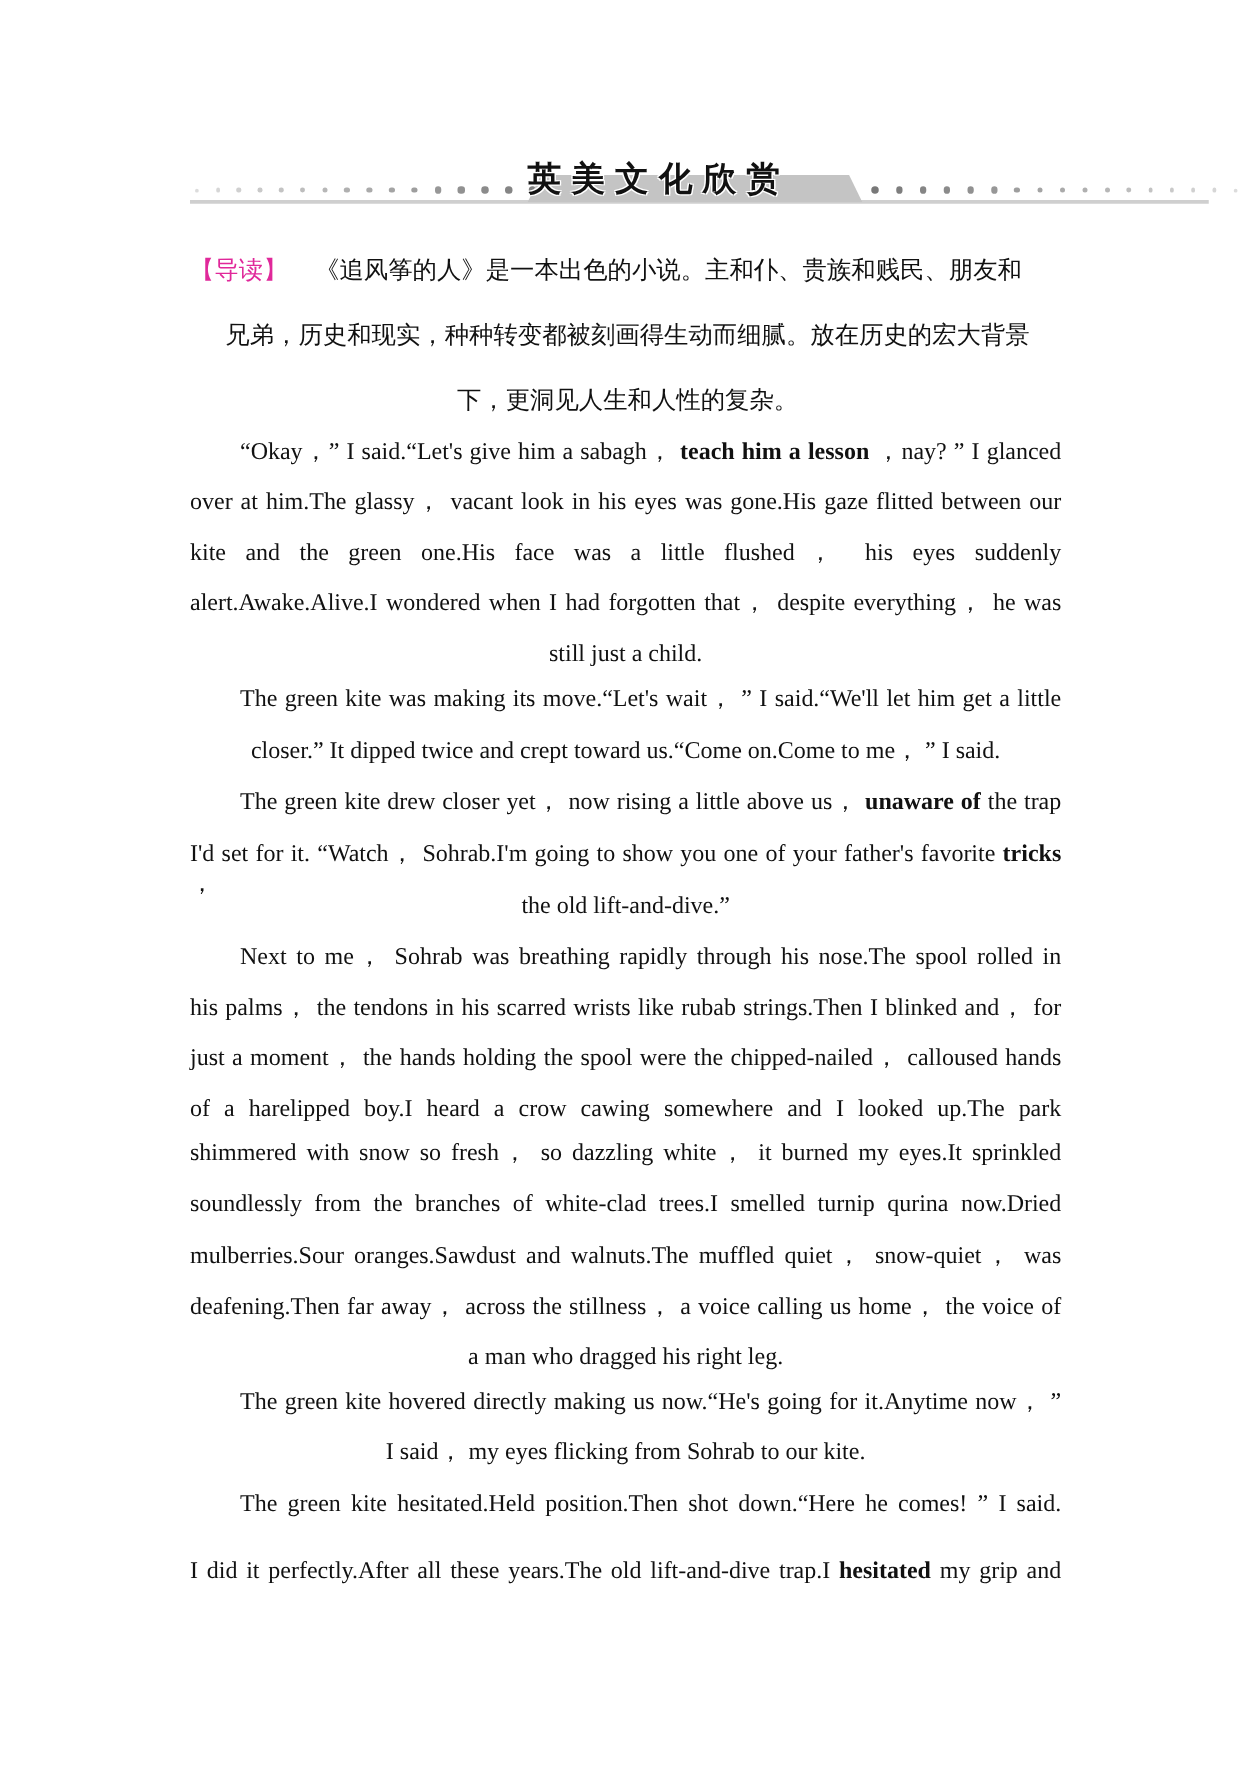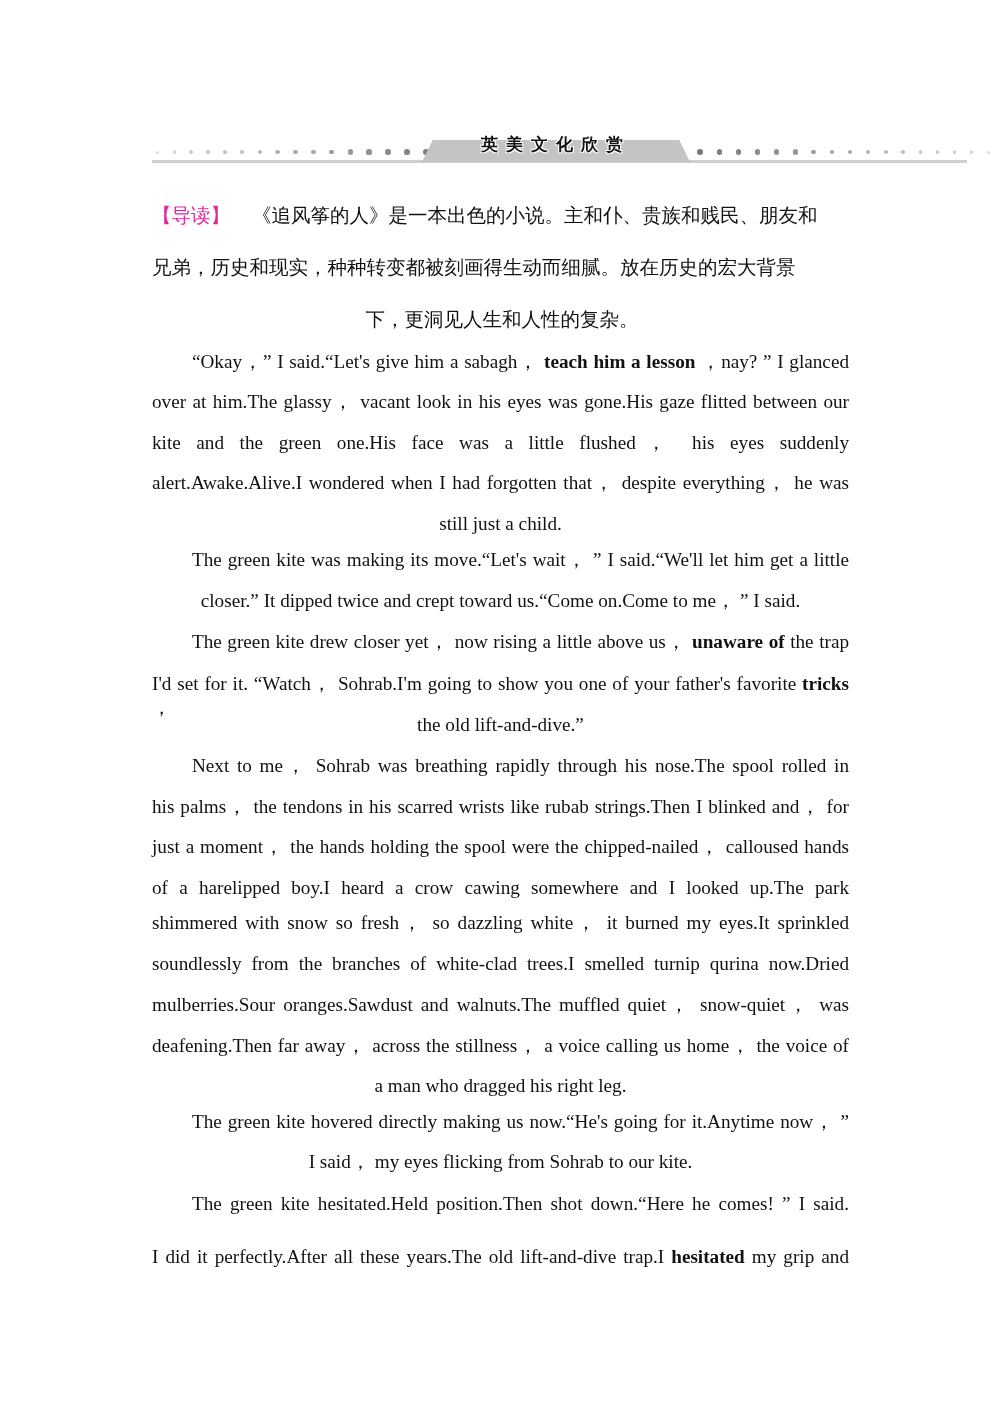--- a/index.html
+++ b/index.html
@@ -39,24 +39,23 @@
       height: 22px;
       background: #c4c4c4;
       clip-path: polygon(4% 0, 96% 0, 100% 100%, 0 100%);
     }
     .banner-title {
       position: absolute;
       left: 270px;
       width: 268px;
       top: 0;
       height: 36px;
-      text-align: center;
       font-family: "DejaVu Sans", "Liberation Sans", sans-serif;
       font-weight: bold;
-      font-size: 17px;
+      font-size: 27px;
       letter-spacing: 8px;
       line-height: 36px;
       color: #111;
       text-shadow: 1px 1px 0 #fff, -1px -1px 0 #fff, 1px -1px 0 #fff, -1px 1px 0 #fff;
     }
     .dots {
       position: absolute;
       top: 22px;
       height: 8px;
       display: flex;
@@ -78,21 +77,21 @@
       left: 152px;
       top: 190px;
       width: 700px;
       font-family: "DejaVu Sans", "Liberation Sans", sans-serif;
       font-size: 19.5px;
       line-height: 52px;
       color: #111;
     }
     .intro-line { white-space: nowrap; }
     .intro-line.l1 { text-align: left; }
-    .intro-line.l2 { }
+    .intro-line.l2 { text-align: center; }
     .intro-line.l3 { text-align: center; }
     .intro-tag {
       color: #e0289a;
       margin-right: 22px;
     }
 
     
     .body-text {
       position: absolute;
       left: 152px;

